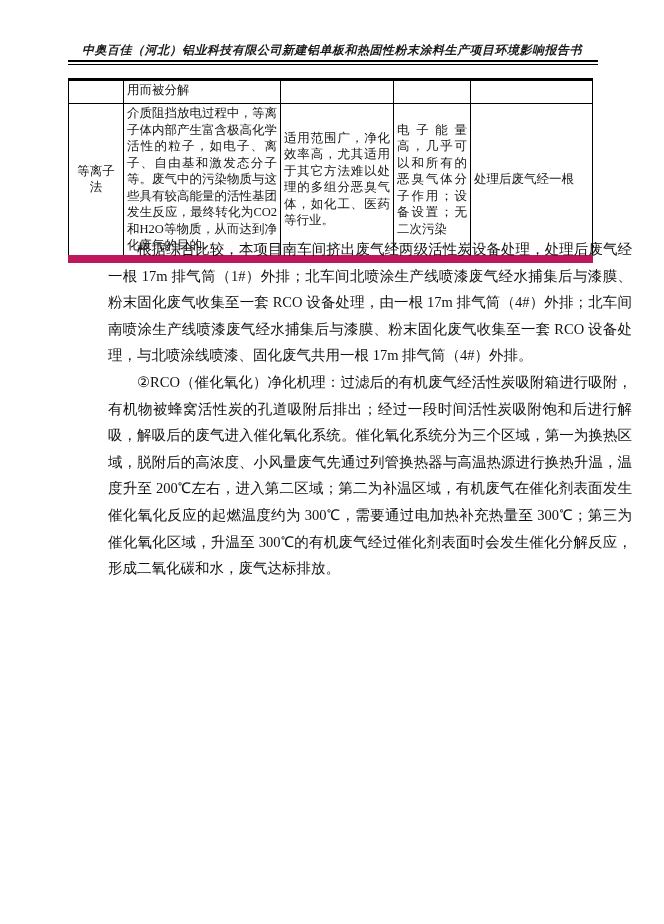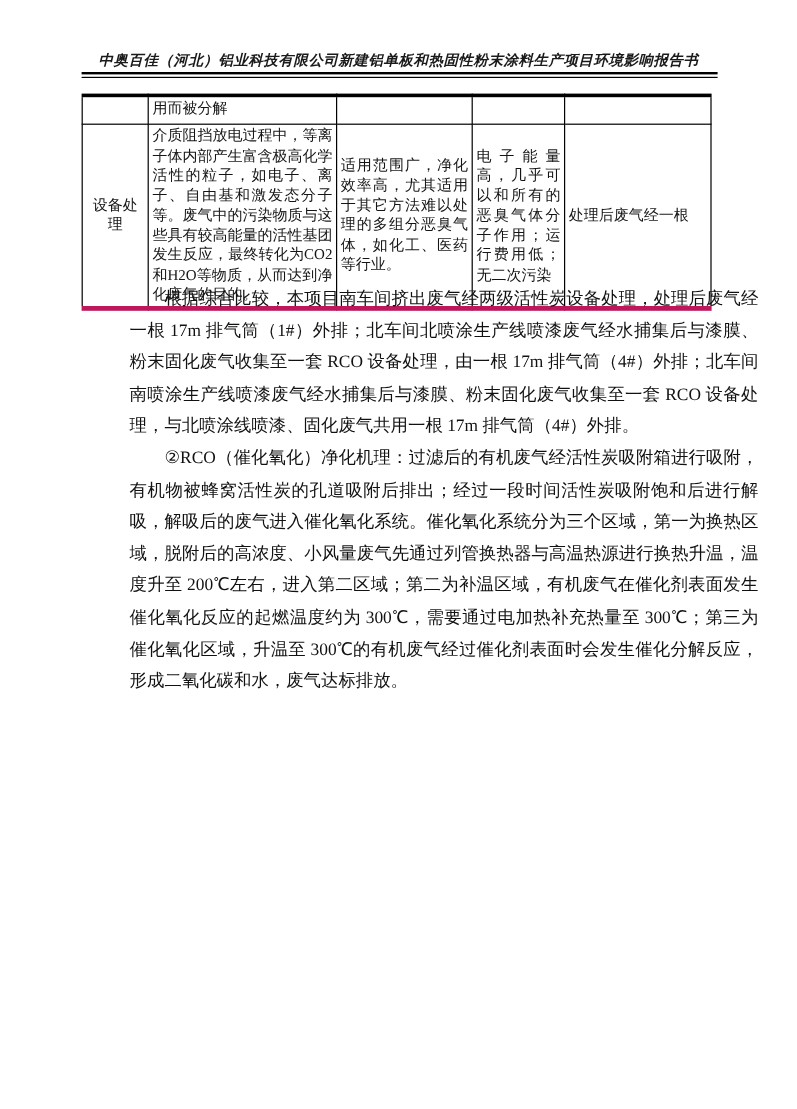--- a/index.html
+++ b/index.html
@@ -32,21 +32,21 @@
     border-bottom: 1.5px solid #000;
   }
   
   table.cmp {
     position: absolute;
     top: 78px; left: 68px;
     width: 524px;
     border-collapse: collapse;
     table-layout: fixed;
     border-top: 3px solid #000;
-    border-bottom: 4px solid #be185d;
+    border-bottom: 8px solid #be185d;
   }
   table.cmp td {
     border: 1px solid #000;
     font-size: 12.5px;
     line-height: 16.5px;
     padding: 1px 3px;
     vertical-align: middle;
     overflow: hidden;
   }
   table.cmp tr.cont-row td { height: 20px; vertical-align: top; }
@@ -101,24 +101,24 @@
     </colgroup>
     <tbody>
       <tr class="cont-row">
         <td class="c-method"></td>
         <td class="c-principle">用而被分解</td>
         <td class="c-scope"></td>
         <td class="c-adv"></td>
         <td class="c-dis"></td>
       </tr>
       <tr class="main-row">
-        <td class="c-method">设备处理</td>
+        <td class="c-method">等离子法</td>
         <td class="c-principle">介质阻挡放电过程中，等离子体内部产生富含极高化学活性的粒子，如电子、离子、自由基和激发态分子等。废气中的污染物质与这些具有较高能量的活性基团发生反应，最终转化为CO2 和H2O等物质，从而达到净化废气的目的。</td>
         <td class="c-scope">适用范围广，净化效率高，尤其适用于其它方法难以处理的多组分恶臭气体，如化工、医药等行业。</td>
-        <td class="c-adv">电子能量高，几乎可以和所有的恶臭气体分子作用；运行费用低；无二次污染</td>
+        <td class="c-adv">电子能量高，几乎可以和所有的恶臭气体分子作用；设备设置；无二次污染</td>
         <td class="c-dis">处理后废气经一根</td>
       </tr>
     </tbody>
   </table>
 
   <div class="body-text">
     <p>根据综合比较，本项目南车间挤出废气经两级活性炭设备处理，处理后废气经一根 17m 排气筒（1#）外排；北车间北喷涂生产线喷漆废气经水捕集后与漆膜、粉末固化废气收集至一套 RCO 设备处理，由一根 17m 排气筒（4#）外排；北车间南喷涂生产线喷漆废气经水捕集后与漆膜、粉末固化废气收集至一套 RCO 设备处理，与北喷涂线喷漆、固化废气共用一根 17m 排气筒（4#）外排。</p>
     <p>②RCO（催化氧化）净化机理：过滤后的有机废气经活性炭吸附箱进行吸附，有机物被蜂窝活性炭的孔道吸附后排出；经过一段时间活性炭吸附饱和后进行解吸，解吸后的废气进入催化氧化系统。催化氧化系统分为三个区域，第一为换热区域，脱附后的高浓度、小风量废气先通过列管换热器与高温热源进行换热升温，温度升至 200℃左右，进入第二区域；第二为补温区域，有机废气在催化剂表面发生催化氧化反应的起燃温度约为 300℃，需要通过电加热补充热量至 300℃；第三为催化氧化区域，升温至 300℃的有机废气经过催化剂表面时会发生催化分解反应，形成二氧化碳和水，废气达标排放。</p>
   </div>
 

